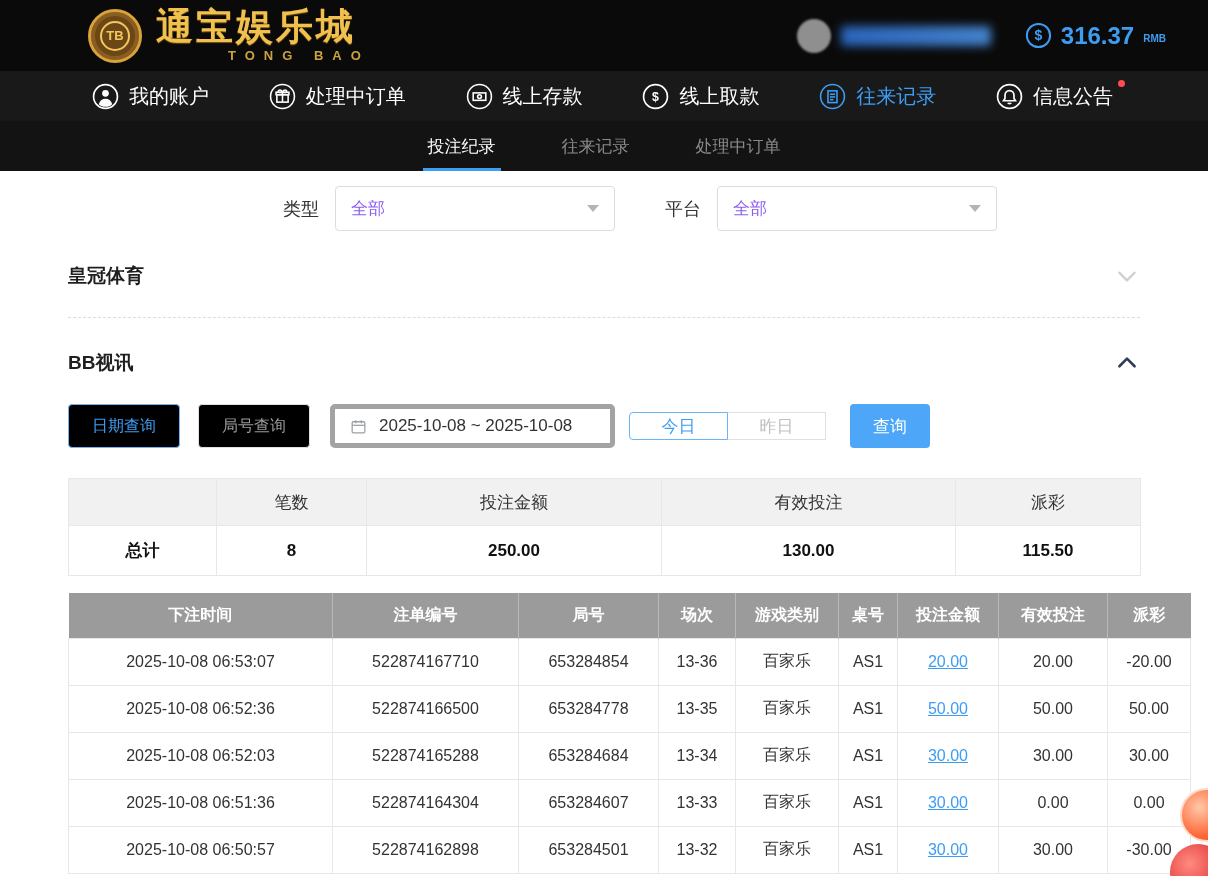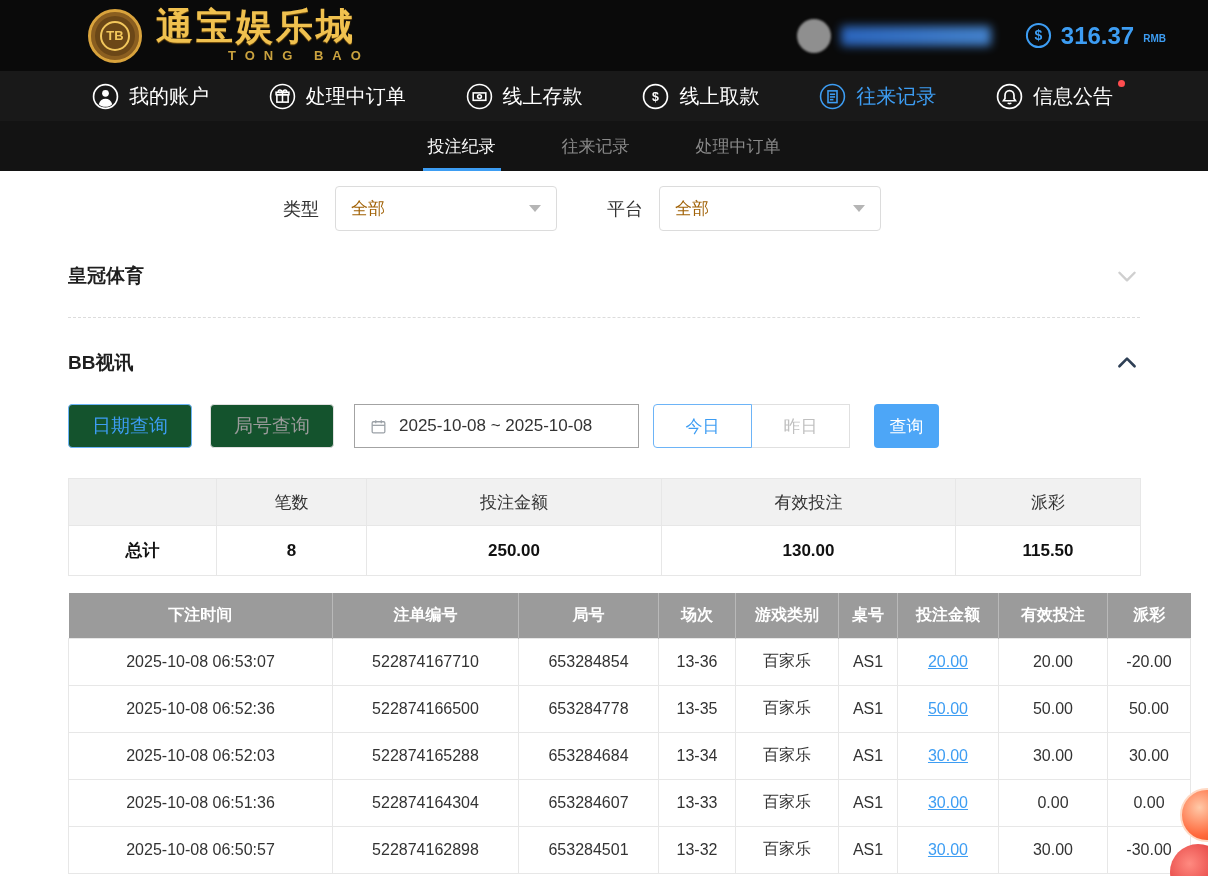--- a/index.html
+++ b/index.html
@@ -85,62 +85,62 @@
     content: ""; position: absolute; left: 0; right: 0; bottom: 0;
     height: 3px; background: #3d9df3;
   }
 
   
   .content { padding: 0 68px; }
 
   .filter-row { display: flex; align-items: center; margin-top: 15px; padding-left: 215px; }
   .filter-label { font-size: 18px; color: #333; margin-right: 16px; }
   .select {
-    width: 222px; height: 45px; border: 1px solid #dcdcdc; border-radius: 4px;
+    width: 280px; height: 45px; border: 1px solid #dcdcdc; border-radius: 4px;
     background: #fff; display: flex; align-items: center; justify-content: space-between;
-    padding: 8px 15px; font-size: 17px; color: #a16207; cursor: pointer;
+    padding: 8px 15px; font-size: 17px; color: #8b5cf6; cursor: pointer;
   }
   .caret {
     width: 0; height: 0;
     border-left: 6px solid transparent; border-right: 6px solid transparent;
     border-top: 7px solid #b5b5b5;
   }
   .filter-gap { margin-left: 50px; }
 
   .section-head { display: flex; align-items: flex-end; justify-content: space-between; margin-top: 32px; }
   .section-title { font-size: 19px; font-weight: bold; color: #1f1f1f; }
   .chev svg { width: 26px; height: 26px; display: block; }
 
   .dashed { border: none; border-top: 1px dashed #dcdcdc; margin: 28px 0 0 0; }
 
   .query-bar { display: flex; align-items: center; margin-top: 28px; }
   .btn {
-    height: 44px; border-radius: 4px; background: #14532d;
+    height: 44px; border-radius: 4px; background: #000000;
     display: flex; align-items: center; justify-content: center;
-    font-size: 19px; cursor: pointer;
+    font-size: 16px; cursor: pointer;
   }
   .btn-blue-outline { border: 1px solid #6db4f7; color: #3d9df3; padding: 0 23px; }
   .btn-gray-outline { border: 1px solid #e0e0e0; color: #9b9b9b; padding: 0 23px; margin-left: 18px; }
   .date-box {
-    margin-left: 20px; width: 285px; height: 44px; border: 1px solid #a3a3a3; border-radius: 0;
+    margin-left: 20px; width: 285px; height: 44px; border: 5px solid #a3a3a3; border-radius: 5px;
     display: flex; align-items: center; gap: 11px; padding: 0 14px;
     font-size: 17px; color: #333; cursor: pointer; background: #fff;
   }
   .date-box svg { width: 19px; height: 19px; display: block; }
   .day-group { display: flex; margin-left: 14px; }
   .day-btn {
-    width: 99px; height: 44px; border: 1px solid #e0e0e0; background: #fff;
+    width: 99px; height: 28px; border: 1px solid #e0e0e0; background: #fff;
     color: #c0c0c0; font-size: 17px; display: flex; align-items: center; justify-content: center;
     cursor: pointer; margin-left: -1px;
   }
   .day-btn.first { border-radius: 4px 0 0 4px; margin-left: 0; }
   .day-btn.last { border-radius: 0 4px 4px 0; }
   .day-btn.active { border-color: #6db4f7; color: #3d9df3; z-index: 1; position: relative; }
   .search-btn {
-    margin-left: 24px; width: 65px; height: 44px; border: none; border-radius: 4px;
+    margin-left: 24px; width: 80px; height: 44px; border: none; border-radius: 4px;
     background: #4da6f7; color: #fff; font-size: 17px;
     display: flex; align-items: center; justify-content: center; cursor: pointer;
   }
 
   
   table { border-collapse: collapse; table-layout: fixed; }
   .summary-table { width: 1072px; margin-top: 30px; }
   .summary-table th, .summary-table td { border: 1px solid #e7e7e7; text-align: center; }
   .summary-table thead th {
     background: #f1f1f1; height: 47px; font-size: 17px; font-weight: normal; color: #333;

